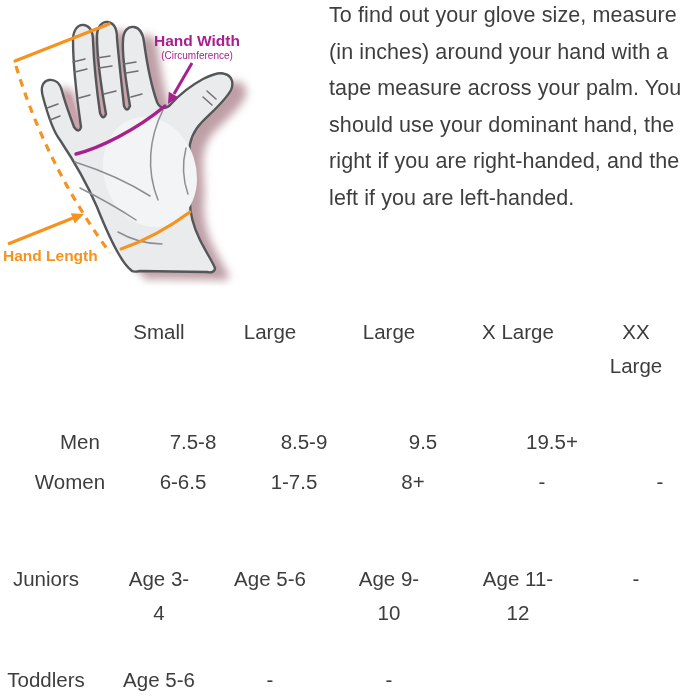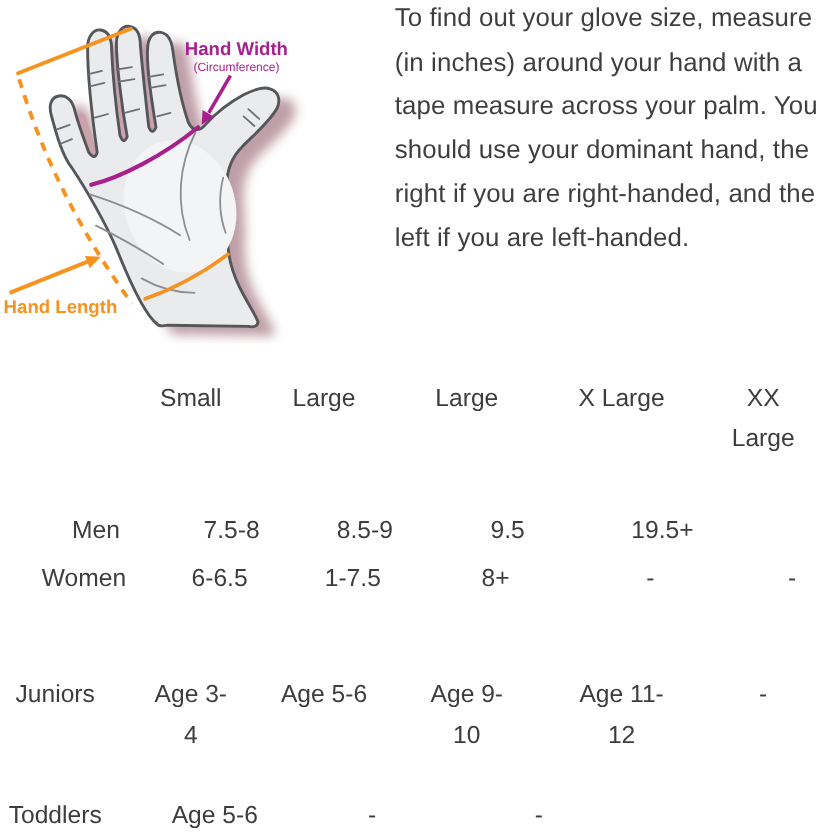--- a/index.html
+++ b/index.html
@@ -19,21 +19,21 @@
   .trow{
     position:absolute;left:0;width:700px;display:grid;
     grid-template-columns:92px 134px 88px 150px 108px 128px;
     font-size:20.5px;line-height:34px;color:#3d3d3d;
   }
   .trow .cell{text-align:center;white-space:pre-line;}
   #row-header{top:315px;}
   #row-men{top:425px;margin-left:34px;}
   #row-women{top:465px;padding-left:24px;}
   #row-juniors{top:562px;}
-  #row-toddlers{top:663px;gap:20px;}
+  #row-toddlers{top:663px;}
 </style>
 </head>
 <body>
 
 <div id="canvas">
 
   <div id="hand-figure">
     <svg width="302" height="286" viewBox="0 0 302 286">
       <defs>
         <filter id="soft" x="-30%" y="-30%" width="160%" height="160%">

